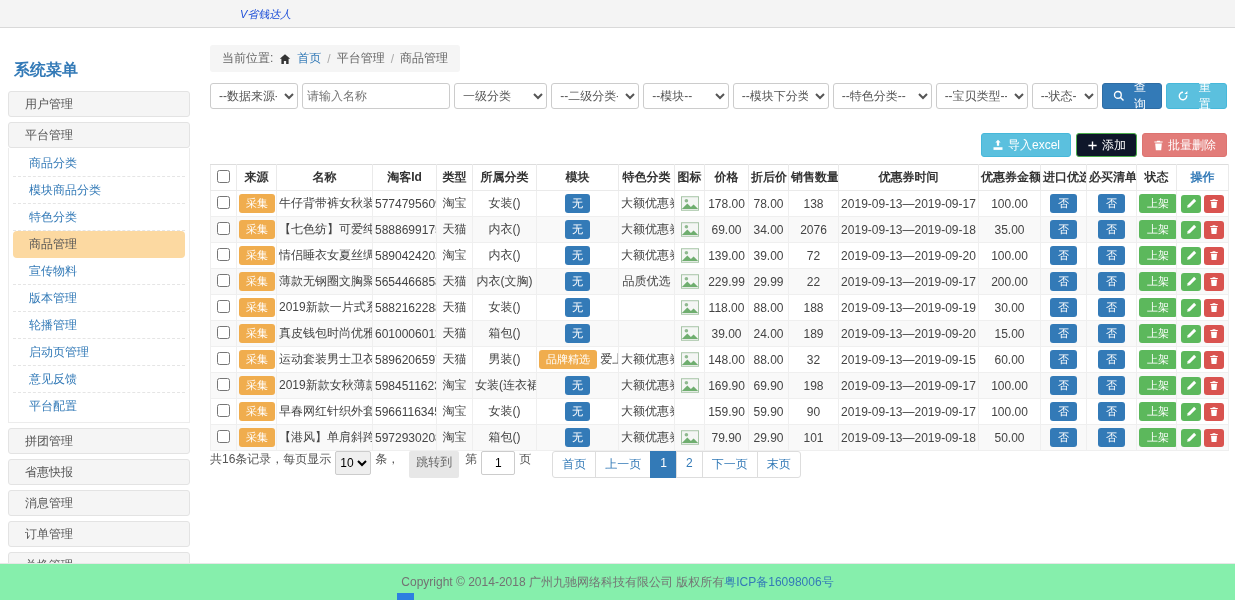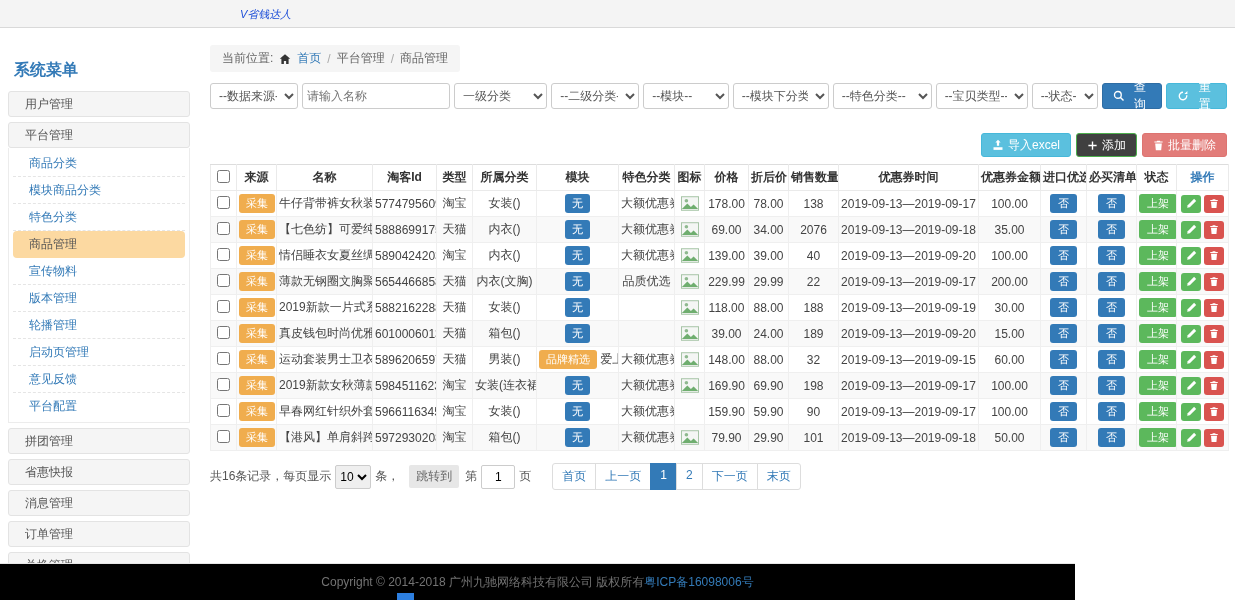--- a/index.html
+++ b/index.html
@@ -28,21 +28,21 @@
   .breadcrumb { display:inline-flex; align-items:center; gap:6px; background:#f5f5f5; border-radius:3px; padding:5px 12px; color:#666; }
   .breadcrumb .link { color:#337ab7; cursor:pointer; }
   .breadcrumb .sep { color:#aaa; }
 
   
   .filter-row { display:flex; align-items:center; gap:4px; margin-top:11px; }
   .f-select, .f-input { height:26px; border:1px solid #ccc; border-radius:3px; font-size:12px; color:#555; background:#fff; padding:0 4px; font-family:inherit; }
   .btn { display:inline-flex; align-items:center; gap:4px; border:none; border-radius:3px; color:#fff; font-size:12px; padding:0 10px; height:26px; cursor:pointer; font-family:inherit; }
   .btn-primary { background:#337ab7; border:1px solid #2e6da4; }
   .btn-info { background:#5bc0de; border:1px solid #46b8da; }
-  .btn-success { background:#404040; border:1px solid #4cae4c; }
+  .btn-success { background:#0f172a; border:1px solid #4cae4c; }
   .btn-danger-soft { background:#e27c79; border:1px solid #dd7471; }
 
   
   .toolbar { display:flex; justify-content:flex-end; gap:5px; margin-top:24px; }
   .toolbar .btn { height:24px; }
 
   
   table.grid { width:1017px; table-layout:fixed; border-collapse:collapse; margin-top:7px; }
   .grid th { border:1px solid #eaeaea; border-top:1px solid #ddd; padding:4px 2px; font-weight:bold; text-align:center; background:#fff; white-space:nowrap; overflow:hidden; }
   .grid td { border:1px solid #efefef; padding:2px; text-align:center; height:26px; white-space:nowrap; overflow:hidden; color:#444; }
@@ -53,32 +53,32 @@
   .badge-blue { background:#337ab7; }
   .pill-btn { display:inline-block; border-radius:3px; color:#fff; padding:2px 8px; font-size:11px; cursor:pointer; }
   .pill-blue { background:#337ab7; }
   .pill-green { background:#5cb85c; }
   .op-btn { display:inline-flex; align-items:center; justify-content:center; width:20px; height:18px; border-radius:3px; cursor:pointer; vertical-align:middle; }
   .op-edit { background:#5cb85c; margin-right:3px; }
   .op-del { background:#d9534f; }
   .img-ph { display:inline-block; vertical-align:middle; }
 
   
-  .page-row { display:flex; align-items:center; margin-top:12px; color:#555; }
+  .page-row { display:flex; margin-top:0; color:#555; }
   .page-row .sel-pp { height:24px; border:1px solid #ccc; border-radius:2px; font-family:inherit; font-size:12px; margin:0 4px; }
   .jump-label { background:#e7e7e7; color:#666; padding:3px 7px; border-radius:2px; margin:0 6px 0 10px; cursor:pointer; }
   .jump-input { width:34px; height:24px; border:1px solid #ccc; border-radius:2px; text-align:center; font-size:12px; margin:0 4px; font-family:inherit; }
   .pager { display:flex; margin-left:22px; }
   .pager span { display:inline-block; min-width:24px; text-align:center; padding:4px 9px; border:1px solid #ddd; margin-left:-1px; color:#337ab7; background:#fff; cursor:pointer; }
   .pager span:first-child { border-radius:3px 0 0 3px; }
   .pager span:last-child { border-radius:0 3px 3px 0; }
   .pager span.active { background:#337ab7; border-color:#337ab7; color:#fff; }
 
   
-  .footer { position:absolute; left:0; top:563px; width:1075px; height:37px; background:#000000; border-top:1px solid #e7e7e7; display:flex; align-items:center; justify-content:center; color:#737373; z-index:5; }
+  .footer { position:absolute; left:0; top:563px; width:1235px; height:37px; background:#86efac; border-top:1px solid #e7e7e7; display:flex; align-items:center; justify-content:center; color:#737373; z-index:5; }
   .footer .icp { color:#337ab7; cursor:pointer; }
   .blue-strip { position:absolute; left:397px; top:593px; width:17px; height:7px; background:#2d7fe0; z-index:6; }
 
   svg { display:block; }
 </style>
 </head>
 <body>
 
 <div class="topbar">
   <div class="brand">V省钱达人</div>
@@ -312,21 +312,21 @@
           <td>内衣()</td>
           <td><span class="badge badge-blue">无</span></td>
           <td>大额优惠券</td>
           <td><span><svg class="img-ph" width="18" height="15" viewBox="0 0 20 16">
                 <rect x="0.5" y="0.5" width="19" height="15" fill="#f4f6f4" stroke="#9fbf9f"></rect>
                 <circle cx="6" cy="5" r="2" fill="#8fb98f"></circle>
                 <path d="M1 14l6-6 4 4 3-3 5 5z" fill="#6fae6f"></path>
               </svg></span></td>
           <td>139.00</td>
           <td>39.00</td>
-          <td>40</td>
+          <td>72</td>
           <td>2019-09-13—2019-09-20</td>
           <td>100.00</td>
           <td><span class="pill-btn pill-blue">否</span></td>
           <td><span class="pill-btn pill-blue">否</span></td>
           <td><span class="pill-btn pill-green">上架</span></td>
           <td><span class="op-btn op-edit">
               <span>
                 <svg width="11" height="11" viewBox="0 0 16 16">
                   <path d="M11.8 1.2l3 3L5.5 13.5l-3.8.8.8-3.8z" fill="#fff"></path>
                 </svg>

